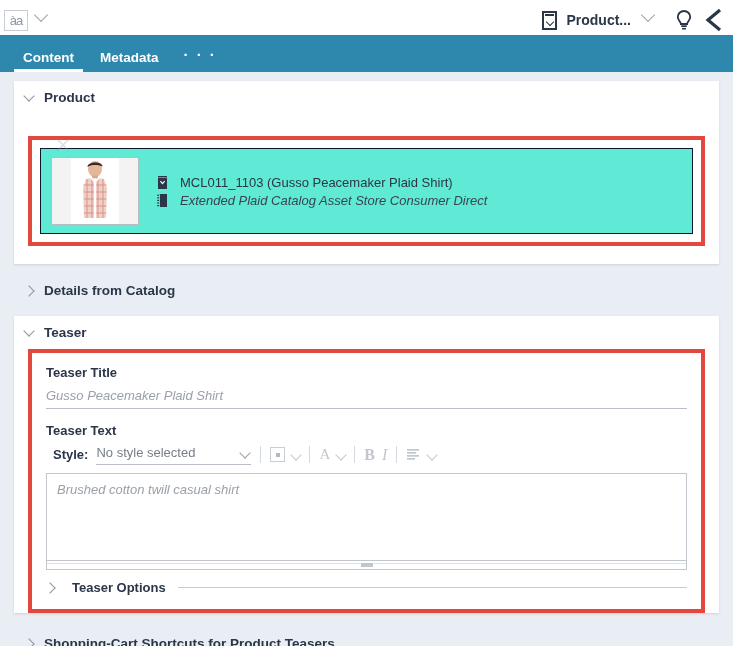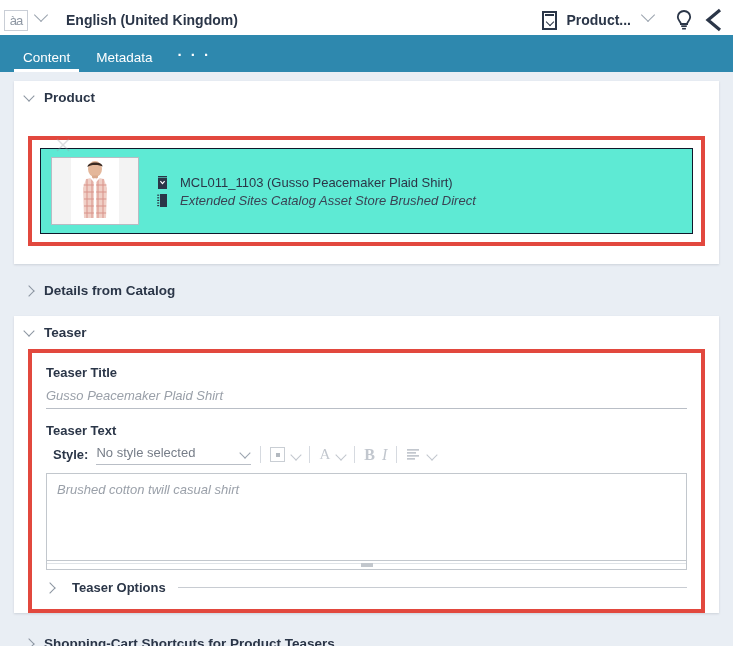--- a/index.html
+++ b/index.html
@@ -123,21 +123,21 @@
     height: 37px;
     background: #2e88ae;
     display: flex;
     align-items: flex-end;
     padding-left: 14px;
     box-sizing: border-box;
   }
   .tab {
     color: #ffffff;
     font-size: 13.5px;
-    font-weight: 400;
+    font-weight: 700;
     padding: 0 9px 7px 9px;
     margin-right: 8px;
     position: relative;
     white-space: nowrap;
     cursor: pointer;
   }
   .tab.active:after {
     content: "";
     position: absolute;
     left: 0; right: 0; bottom: 0;
@@ -429,21 +429,20 @@
 </head>
 <body>
 
 <div class="topbar">
   <div class="lang-icon">
     <span>àa</span>
   </div>
   <div class="chev-wrap">
     <span class="chev"></span>
   </div>
-  <div class="topbar-title">English (United Kingdom)</div>
 
   <div class="topbar-spacer"></div>
 
   <div class="doc-icon"></div>
   <div class="topbar-doc-label">Product...</div>
   <div class="chev-wrap">
     <span class="chev"></span>
   </div>
 
   <div class="bulb">
@@ -532,21 +531,21 @@
                   <rect x="3" y="1" width="7" height="13" fill="#2b3648"></rect>
                   <g fill="#2b3648">
                     <rect x="0.2" y="1.6" width="2" height="1.2"></rect>
                     <rect x="0.2" y="4.2" width="2" height="1.2"></rect>
                     <rect x="0.2" y="6.8" width="2" height="1.2"></rect>
                     <rect x="0.2" y="9.4" width="2" height="1.2"></rect>
                     <rect x="0.2" y="12" width="2" height="1.2"></rect>
                   </g>
                 </svg>
               </span>
-              <span class="txt italic">Extended Sites Catalog Asset Store Brushed Direct</span>
+              <span class="txt italic">Extended Plaid Catalog Asset Store Consumer Direct</span>
             </div>
           </div>
         </div>
       </div>
     </div>
   </div>
 
   <div class="bare-section">
     <div class="section-head">
       <span class="caret">

